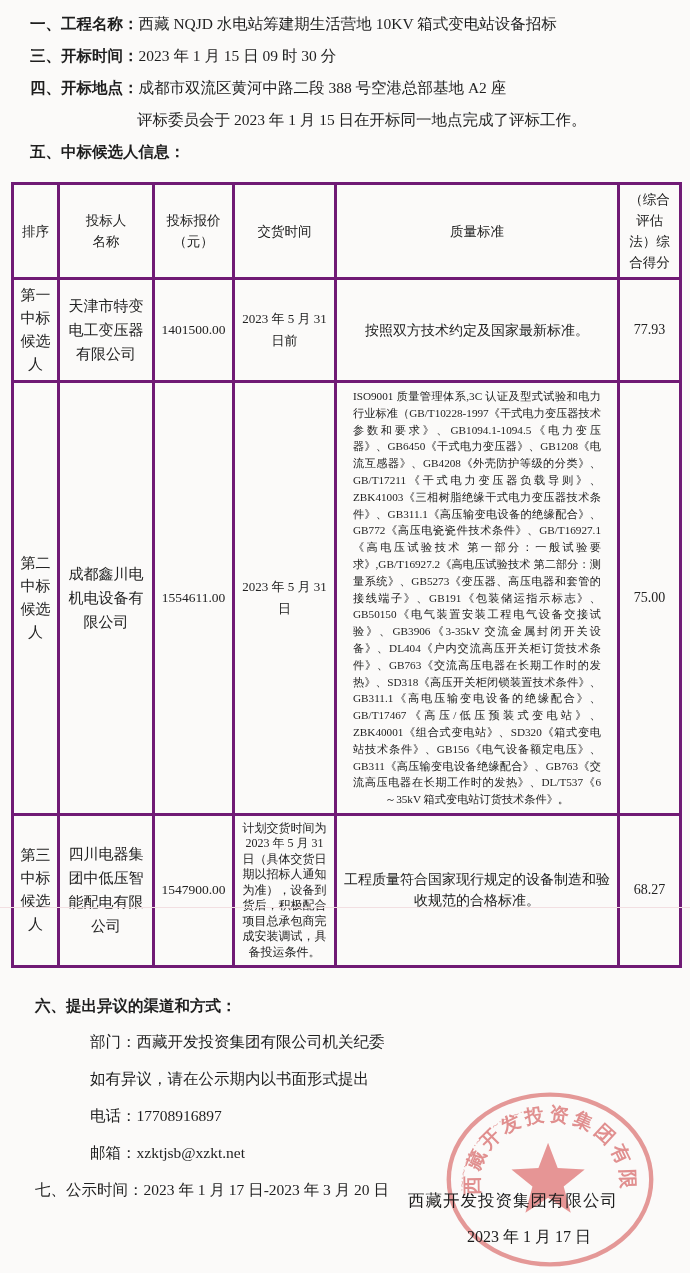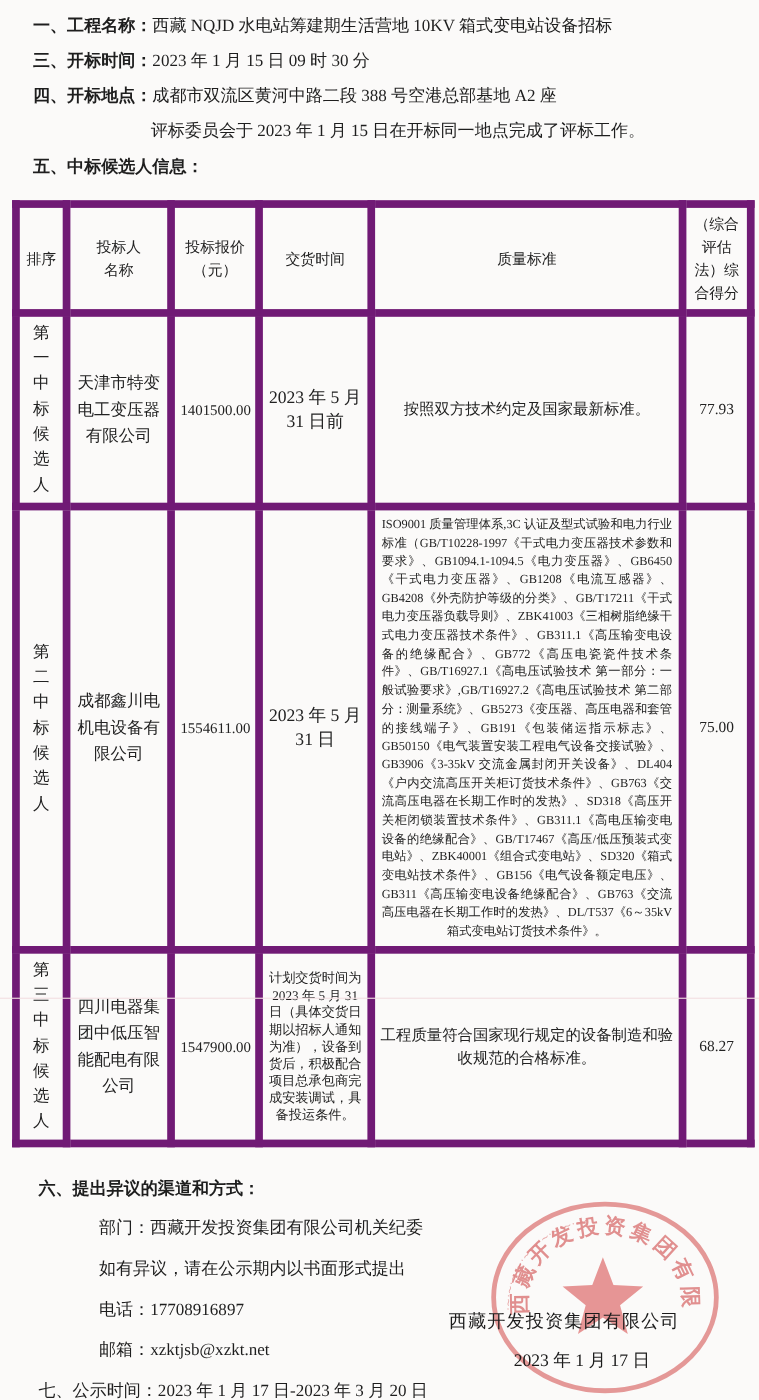--- a/index.html
+++ b/index.html
@@ -21,44 +21,44 @@
 
   
   table.bids {
     border-collapse:collapse;
     table-layout:fixed;
     width:668px;
     margin:14px 0 0 1px;
     border:2px solid #3c3c3c;
   }
   table.bids th, table.bids td {
-    border:7px solid #701a75;
+    border:3px solid #701a75;
     vertical-align:middle;
     text-align:center;
     padding:4px 5px;
     color:#222;
   }
   table.bids th { font-weight:400; font-size:13.5px; white-space:pre-line; line-height:21px; }
   col.c-rank { width:46px; }
   col.c-bidder { width:95px; }
   col.c-price { width:80px; }
   col.c-delivery { width:102px; }
   col.c-quality { width:283px; }
   col.c-score { width:62px; }
 
   td.rank { font-size:15px; line-height:23px; padding:4px 6px; }
   td.bidder { font-size:15px; line-height:24px; padding:4px 9px; }
   td.price { font-size:13.5px; letter-spacing:0; padding:4px 2px; }
-  td.delivery { font-size:16px; line-height:22px; }
+  td.delivery { font-size:13px; line-height:22px; }
   td.delivery.small { font-size:12px; line-height:15.5px; text-align:center; padding:4px 4px; }
   td.quality { font-size:14px; line-height:21px; }
   td.quality.dense {
     font-size:11.2px; line-height:16.8px;
     text-align:justify; text-align-last:center;
-    padding:5px 6px;
+    padding:5px 16px;
   }
   td.score { font-size:14px; }
   tr.hdr { height:78px; }
   tr.r1 { height:72px; }
   tr.r3 { height:152px; }
 
   
   .obj-head { margin-top:21px; padding-left:25px; font-size:15.5px; font-weight:700; line-height:34px; }
   .obj-line { padding-left:80px; font-size:15.5px; line-height:37px; }
   .pub-line { padding-left:25px; font-size:15.5px; line-height:37px; }

